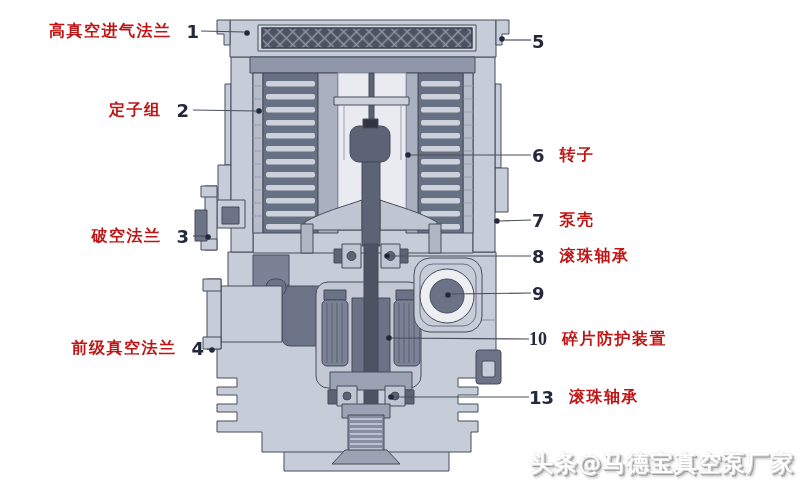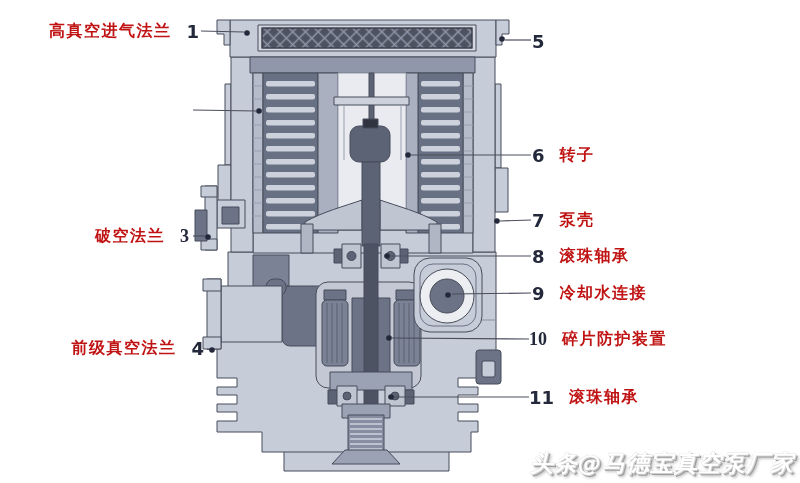--- a/index.html
+++ b/index.html
@@ -8,21 +8,20 @@
     font-family:"DejaVu Sans","Liberation Sans",sans-serif;
   }
   .pump-svg{position:absolute;left:0;top:0;width:800px;height:483px;}
   .callout{position:absolute;display:flex;align-items:center;gap:15px;height:22px;white-space:nowrap;}
   .callout .ctext{font-weight:bold;font-size:16px;color:#c01414;letter-spacing:1.5px;}
   .callout .cnum{font-weight:bold;font-size:18px;color:#23283a;}
   .watermark{
     position:absolute;right:6px;bottom:4px;font-weight:bold;font-size:23px;letter-spacing:1px;
     color:#ffffff;
     text-shadow:1px 1px 0 #cfcfcf, 2px 2px 0 #9d9d9d, 3px 3px 3px #b5b5b5, 0 0 1px #bdbdbd;
-    font-style:italic;
   }
 </style>
 </head>
 <body>
 
 <div class="stage">
 
   <svg class="pump-svg" viewBox="0 0 800 483">
     <defs>
       <pattern id="meshhatch" width="9" height="9" patternUnits="userSpaceOnUse" patternTransform="rotate(45)">
@@ -222,21 +221,25 @@
           <circle cx="389" cy="338" r="2.8"></circle>
         <circle cx="391" cy="397" r="2.8"></circle>
       </g>
     </g>
   </svg>
 
   <div class="callout" style="top:20px;right:601px;">
     <span class="ctext">高真空进气法兰</span>
     <span class="cnum">1</span>
   </div>
-  <div class="callout" style="top:225px;right:611px;font-family:Liberation Serif, serif;">
+  <div class="callout" style="top:99px;right:611px;">
+    <span class="ctext">定子组</span>
+    <span class="cnum">2</span>
+  </div>
+  <div class="callout" style="top:225px;right:611px;">
     <span class="ctext">破空法兰</span>
     <span class="cnum">3</span>
   </div>
   <div class="callout" style="top:337px;right:596px;">
     <span class="ctext">前级真空法兰</span>
     <span class="cnum">4</span>
   </div>
 
   <div class="callout" style="top:30px;left:532px;">
     <span class="cnum">5</span>
@@ -248,25 +251,24 @@
   <div class="callout" style="top:209px;left:532px;">
     <span class="cnum">7</span>
     <span class="ctext">泵壳</span>
   </div>
   <div class="callout" style="top:245px;left:532px;">
     <span class="cnum">8</span>
     <span class="ctext">滚珠轴承</span>
   </div>
   <div class="callout" style="top:282px;left:532px;">
     <span class="cnum">9</span>
-    <span class="ctext">冷却水连接</span>
   </div>
   <div class="callout" style="top:328px;left:529px;font-family:Liberation Serif, serif;">
     <span class="cnum">10</span>
     <span class="ctext">碎片防护装置</span>
   </div>
   <div class="callout" style="top:386px;left:529px;">
-    <span class="cnum">11</span>
+    <span class="cnum">13</span>
     <span class="ctext">滚珠轴承</span>
   </div>
 
   <div class="watermark">头条@马德宝真空泵厂家</div>
 </div>
 
 </body></html>

